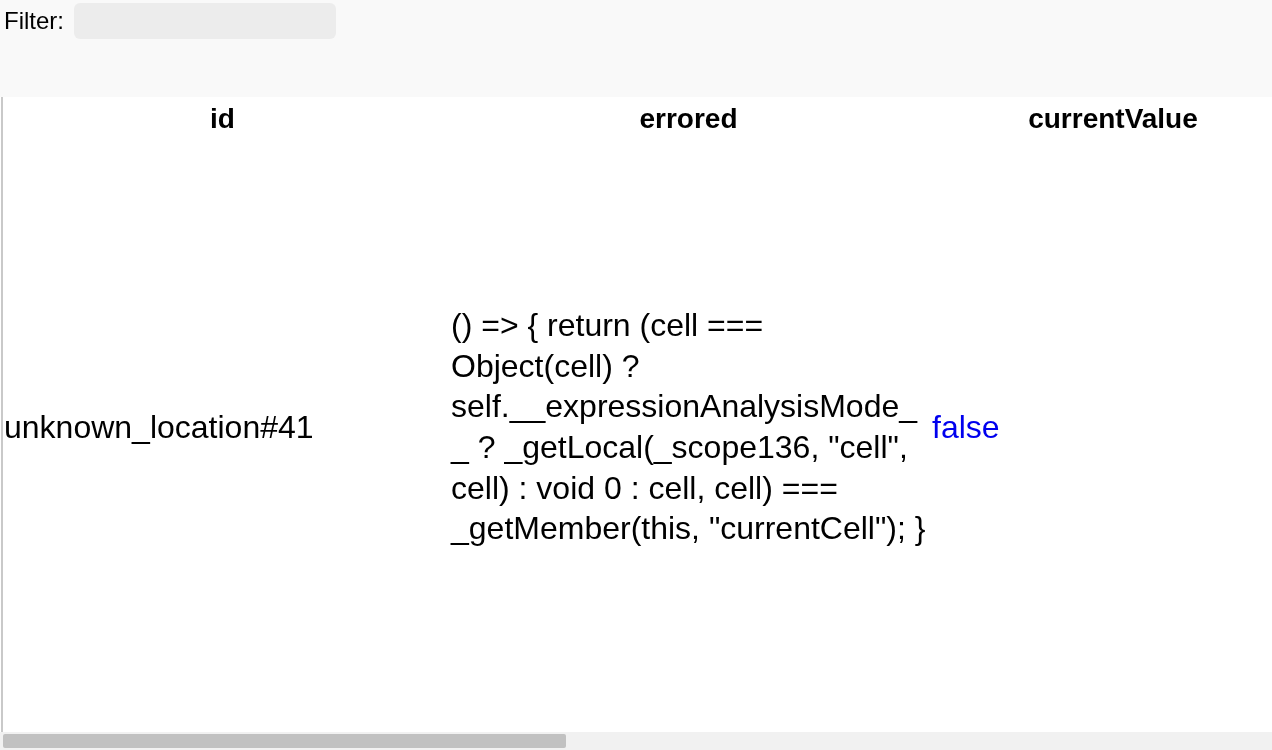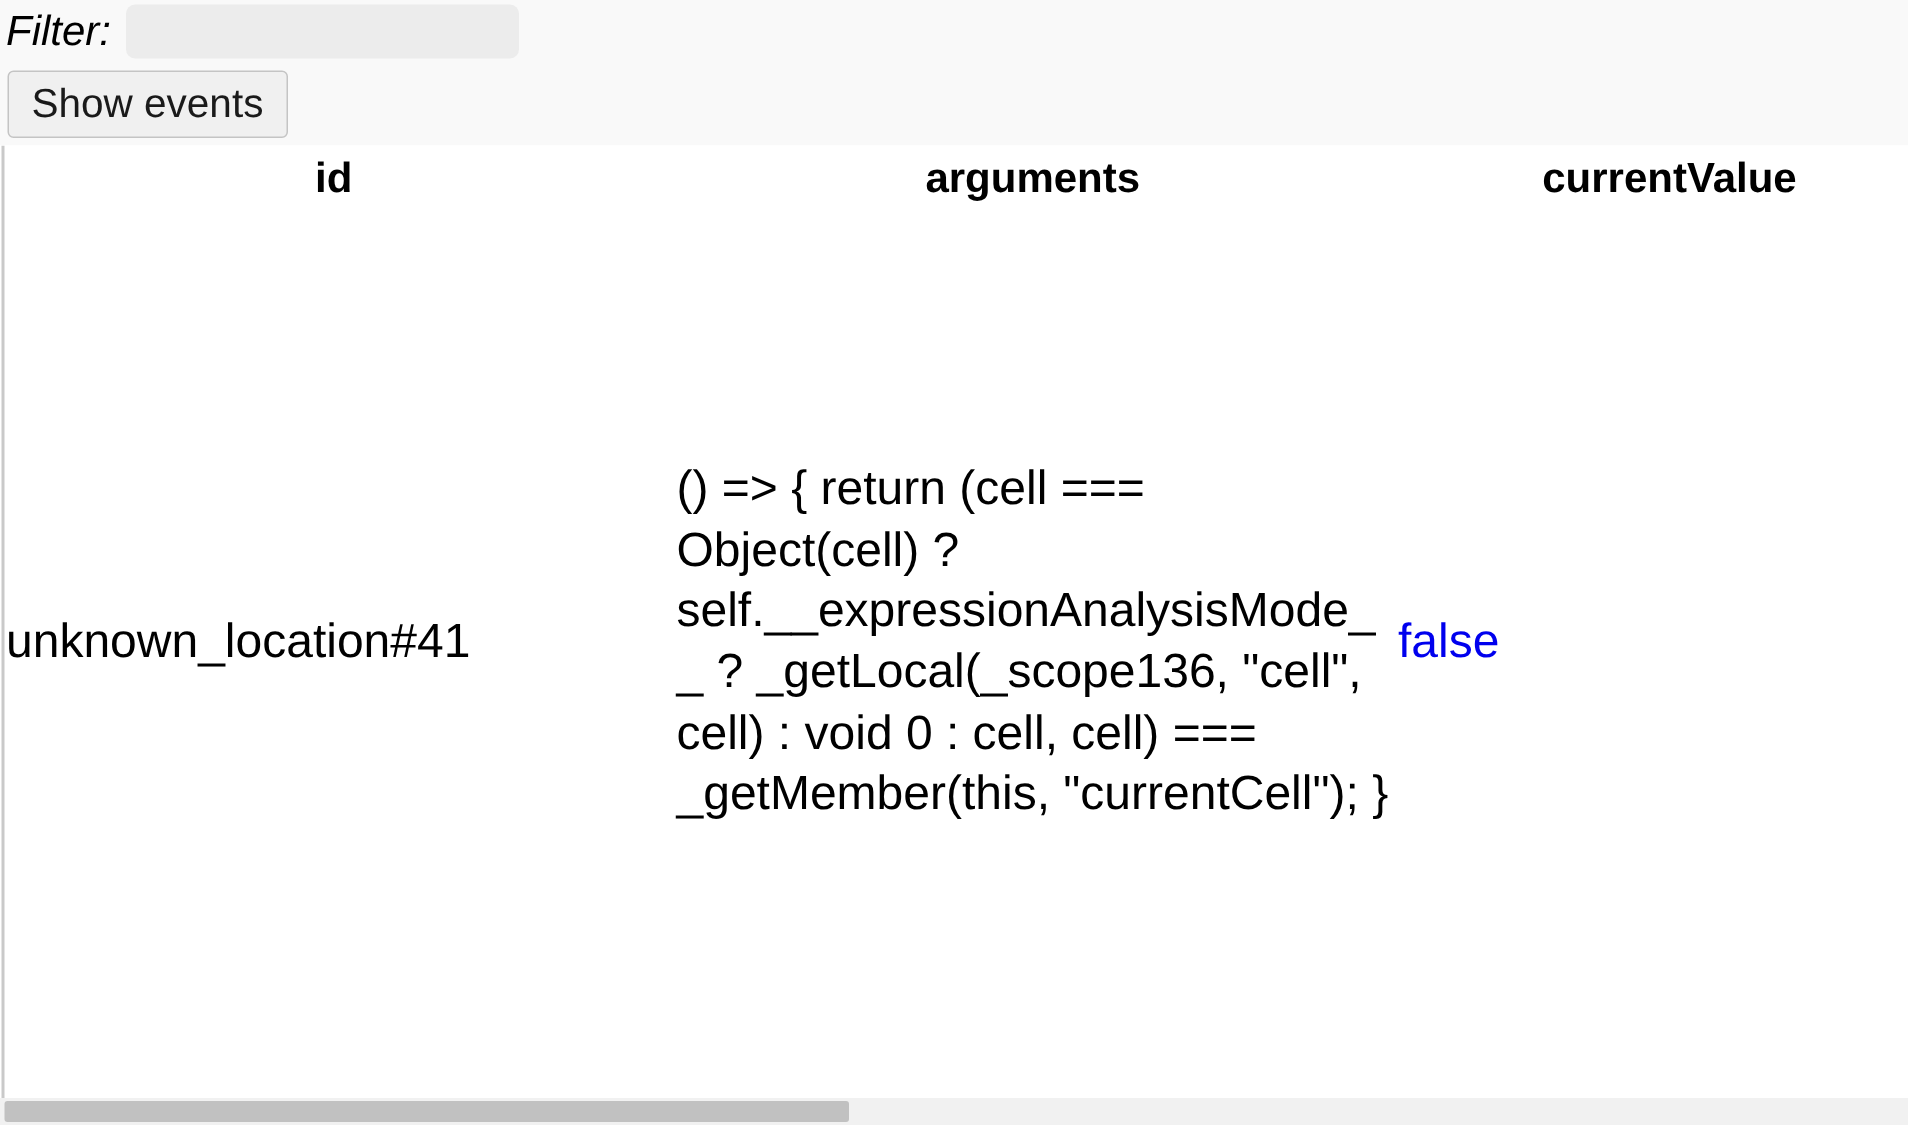--- a/index.html
+++ b/index.html
@@ -39,26 +39,25 @@
     position: absolute;
     left: 0;
     top: 0;
     height: 42px;
     width: 1272px;
     display: flex;
     align-items: center;
   }
 
   .filter-label {
-    font-size: 28px;
+    font-size: 24px;
     color: #000000;
     line-height: 1;
     margin-left: 4px;
     white-space: nowrap;
-    font-style: italic;
   }
 
   .filter-input {
     width: 262px;
     height: 36px;
     margin-left: 10px;
     background: #ececec;
     border: none;
     border-radius: 6px;
     outline: none;
@@ -198,40 +197,37 @@
 
   <div class="toolbar">
 
     <div class="filter-row">
       <span class="filter-label">Filter:</span>
 
       <input class="filter-input" type="text" value="" style="">
 
     </div>
 
-    <div class="events-row">
-      <button class="show-events-btn">Show events</button>
-    </div>
 
   </div>
 
   <div class="table-scroll">
 
     <div class="table-left-edge"></div>
 
     <table class="results-table">
       <colgroup>
         <col class="c-id">
         <col class="c-fn">
         <col class="c-val">
       </colgroup>
       <thead>
         <tr>
           <th>id</th>
-          <th>arguments</th>
+          <th>errored</th>
           <th>currentValue</th>
         </tr>
       </thead>
       <tbody>
         <tr class="row-1">
           <td class="cell-id">unknown_location#41</td>
           <td class="cell-fn">() =&gt; { return (cell === Object(cell) ? self.__expressionAnalysisMode__ ? _getLocal(_scope136, "cell", cell) : void 0 : cell, cell) === _getMember(this, "currentCell"); }</td>
           <td class="cell-val">false</td>
         </tr>
         <tr class="row-2">

